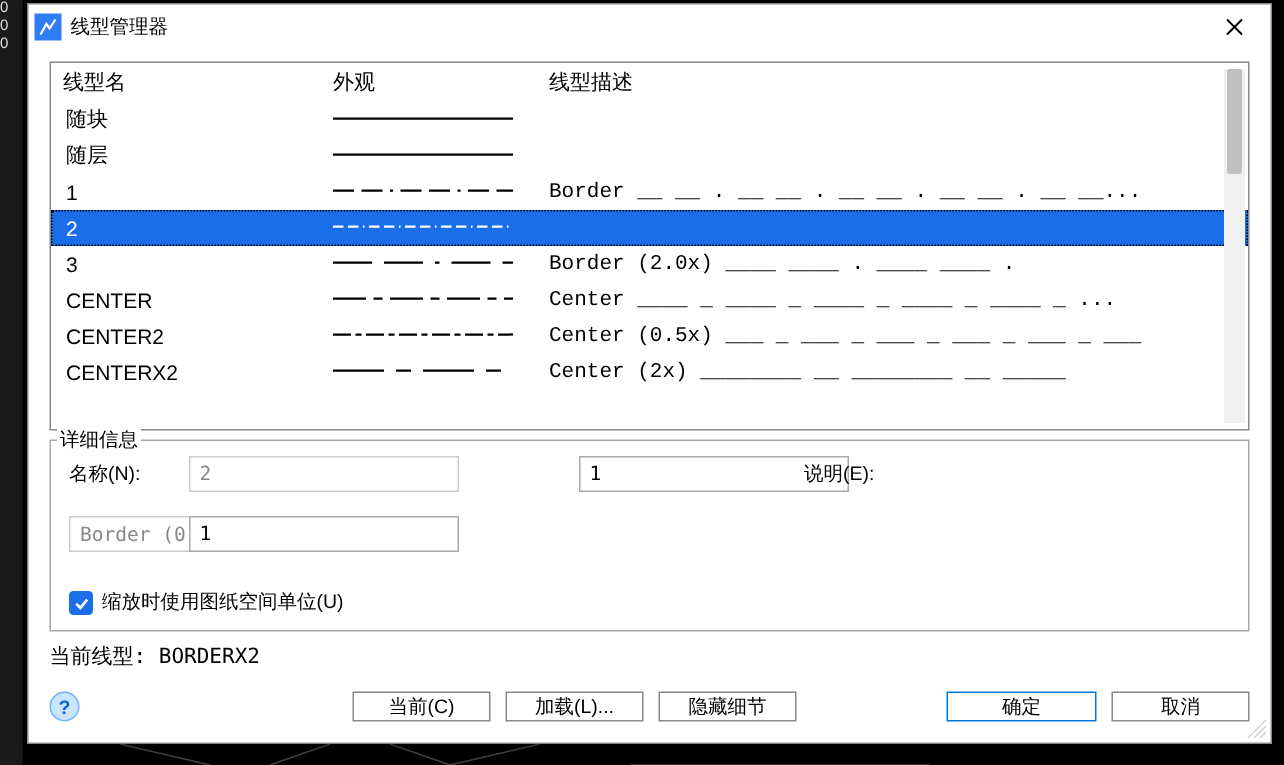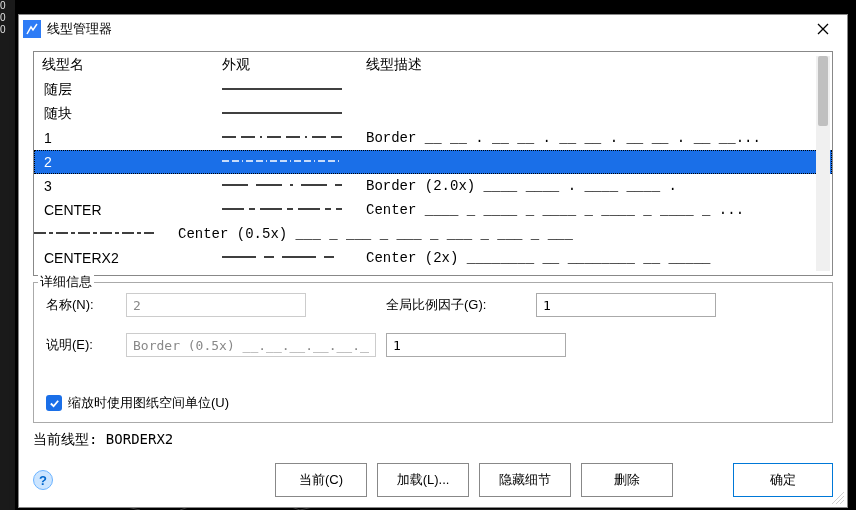--- a/index.html
+++ b/index.html
@@ -1,19 +1,19 @@
 <!DOCTYPE html>
 <html><head>
 <meta charset="utf-8">
 <style>
 * { box-sizing: border-box; margin: 0; padding: 0; }
 body { font-family: "Microsoft YaHei", "SimSun", Arial, sans-serif; font-size: 13px; background: #000; width: 856px; height: 510px; position: relative; overflow: hidden; }
 .bg-ruler { position: absolute; left: 0; top: 0; width: 15px; height: 100%; background: #1a1a1a; color: #e0e0e0; font-size: 10px; }
 .bg-ruler span { display: block; line-height: 12px; }
-.dialog { position: absolute; left: 18px; top: 14px; width: 830px; height: 494px; background: #fff; border: 1px solid #888; box-shadow: 0 2px 8px rgba(0,0,0,.3); display: flex; flex-direction: column; }
+.dialog { position: absolute; left: 18px; top: 2px; width: 830px; height: 494px; background: #fff; border: 1px solid #888; box-shadow: 0 2px 8px rgba(0,0,0,.3); display: flex; flex-direction: column; }
 .title-bar { height: 30px; display: flex; align-items: center; padding: 0 4px; }
 .app-icon { width: 18px; height: 18px; background: #2e7cf6; display: flex; align-items: center; justify-content: center; margin-right: 6px; }
 .app-icon svg { width: 12px; height: 12px; }
 .title-text { flex: 1; font-size: 13px; }
 .close-btn { width: 40px; height: 28px; display: flex; align-items: center; justify-content: center; cursor: pointer; font-size: 18px; }
 
 .list-area { margin: 8px 14px 4px 14px; border: 1px solid #888; height: 246px; position: relative; overflow: hidden; }
 .list-header { display: flex; height: 26px; align-items: center; font-size: 14px; }
 .col-name { width: 188px; padding-left: 8px; }
 .col-appear { width: 140px; }
@@ -28,30 +28,30 @@
 
 .appearance-svg { width: 120px; height: 14px; }
 
 .detail-fieldset { margin: 2px 14px 4px 14px; border: 1px solid #aaa; padding: 10px 20px 10px 12px; position: relative; }
 .detail-legend { font-size: 13px; position: absolute; top: -10px; left: 4px; background: #fff; padding: 0 2px; }
 .detail-grid { display: grid; grid-template-columns: 80px 260px 150px 200px; row-gap: 16px; align-items: center; }
 .detail-label { font-size: 13px; }
 .text-input { height: 24px; border: 1px solid #aaa; padding: 0 6px; font-size: 13px; font-family: "Consolas", monospace; width: 180px; }
 .text-input.readonly { background: #fff; color: #888; border: 1px solid #ccc; }
 .text-input.wide { width: 250px; }
-.check-row { grid-column: 1 / -1; display: flex; align-items: center; gap: 6px; margin-top: 21px; }
+.check-row { grid-column: 1 / -1; display: flex; align-items: flex-end; gap: 6px; margin-top: 8px; }
 .check-box { width: 16px; height: 16px; background: #1a6fe8; border-radius: 3px; display: flex; align-items: center; justify-content: center; }
 .check-box svg { width: 11px; height: 11px; }
 
 .current-line { margin: 0 14px; font-size: 14px; padding: 4px 0 8px 0; font-family: "Consolas","SimSun", monospace; }
 
 .button-bar { display: flex; align-items: center; padding: 6px 14px 10px 14px; gap: 10px; }
 .help-icon { width: 20px; height: 20px; border-radius: 50%; background: #cce5ff; border: 1px solid #6bb3ff; display: flex; align-items: center; justify-content: center; color: #0066cc; font-weight: bold; font-size: 13px; cursor: pointer; margin-right: auto; }
-.btn { min-width: 92px; height: 34px; border: 1px solid #888; background: #fff; font-size: 13px; cursor: pointer; padding: 0 10px; }
-.btn.primary { border: 1px solid #0078d7; min-width: 100px; }
+.btn { min-width: 92px; height: 20px; border: 1px solid #888; background: #fff; font-size: 13px; cursor: pointer; padding: 0 10px; }
+.btn.primary { border: 1px solid #0078d7; min-width: 100px; margin-left: 40px; }
 .spacer-flex { width: 40px; }
 
 .resize-grip { position: absolute; right: 2px; bottom: 2px; width: 14px; height: 14px; opacity: .4; }
 .resize-grip svg { width: 14px; height: 14px; }
 .bg-lines { position: absolute; left: 20px; top: 496px; width: 820px; height: 14px; opacity: .4; }
 </style>
 </head>
 <body>
 
 <div class="bg-ruler">
@@ -80,28 +80,28 @@
   </div>
 
   <div class="list-area">
     <div class="list-header">
       <div class="col-name">线型名</div>
       <div class="col-appear">外观</div>
       <div class="col-desc">线型描述</div>
     </div>
     <div class="list-body" id="list-body">
         <div class="row">
-          <div class="col-name">随层</div>
+          <div class="col-name">随块</div>
           <div class="col-appear"><svg class="appearance-svg" viewBox="0 0 120 14">
               <line x1="0" y1="7" x2="120" y2="7" stroke="#000" stroke-width="1.5"></line>
             </svg></div>
           <div class="col-desc"></div>
         </div>
         <div class="row">
-          <div class="col-name">随块</div>
+          <div class="col-name">随层</div>
           <div class="col-appear"><svg class="appearance-svg" viewBox="0 0 120 14">
               <line x1="0" y1="7" x2="120" y2="7" stroke="#000" stroke-width="1.5"></line>
             </svg></div>
           <div class="col-desc"></div>
         </div>
         <div class="row">
           <div class="col-name">1</div>
           <div class="col-appear"><svg class="appearance-svg" viewBox="0 0 120 14">
               <line x1="0" y1="7" x2="120" y2="7" stroke="#000" stroke-width="1.5" stroke-dasharray="14 5 14 5 2 5"></line>
             </svg></div>
@@ -121,20 +121,21 @@
           <div class="col-desc">Border (2.0x) ____  ____  .  ____  ____  .</div>
         </div>
         <div class="row">
           <div class="col-name">CENTER</div>
           <div class="col-appear"><svg class="appearance-svg" viewBox="0 0 120 14">
               <line x1="0" y1="7" x2="120" y2="7" stroke="#000" stroke-width="1.5" stroke-dasharray="22 5 6 5"></line>
             </svg></div>
           <div class="col-desc">Center ____ _ ____ _ ____ _ ____ _ ____ _ ...</div>
         </div>
         <div class="row">
+          <div class="col-name">CENTER2</div>
           <div class="col-appear"><svg class="appearance-svg" viewBox="0 0 120 14">
               <line x1="0" y1="7" x2="120" y2="7" stroke="#000" stroke-width="1.5" stroke-dasharray="12 3 4 3"></line>
             </svg></div>
           <div class="col-desc">Center (0.5x) ___ _ ___ _ ___ _ ___ _ ___ _ ___</div>
         </div>
         <div class="row">
           <div class="col-name">CENTERX2</div>
           <div class="col-appear"><svg class="appearance-svg" viewBox="0 0 120 14">
               <line x1="0" y1="7" x2="120" y2="7" stroke="#000" stroke-width="1.5" stroke-dasharray="34 8 10 8"></line>
             </svg></div>
@@ -144,21 +145,20 @@
     <div class="scrollbar">
       <div class="scrollbar-thumb"></div>
     </div>
   </div>
 
   <fieldset class="detail-fieldset">
     <span class="detail-legend">详细信息</span>
     <div class="detail-grid">
       <span class="detail-label">名称(N):</span>
       <input class="text-input readonly" readonly="" value="2" style="">
-      <span class="detail-label">全局比例因子(G):</span>
       <input class="text-input" value="1" style="">
 
       <span class="detail-label">说明(E):</span>
       <input class="text-input readonly wide" readonly="" value="Border (0.5x) __.__.__.__.__.__.__.__" style="">
       <input class="text-input" value="1" style="">
 
       <div class="check-row">
         <span class="check-box">
           <svg viewBox="0 0 12 12">
               <path d="M2 6 L5 9 L10 3" stroke="#fff" stroke-width="2" fill="none"></path>
@@ -171,23 +171,23 @@
 
   <div class="current-line">
     <span>当前线型: </span><span>BORDERX2</span>
   </div>
 
   <div class="button-bar">
     <span class="help-icon">?</span>
     <button class="btn">当前(C)</button>
     <button class="btn">加载(L)...</button>
     <button class="btn">隐藏细节</button>
-    <button class="btn">删除</button>
     <span class="spacer-flex"></span>
     <button class="btn primary">确定</button>
+    <button class="btn">取消</button>
   </div>
 
   <span class="resize-grip">
     <svg viewBox="0 0 14 14">
         <path d="M13 5 L5 13 M13 9 L9 13 M13 1 L1 13" stroke="#888" stroke-width="1"></path>
       </svg>
   </span>
 </div>
 
 </body></html>

